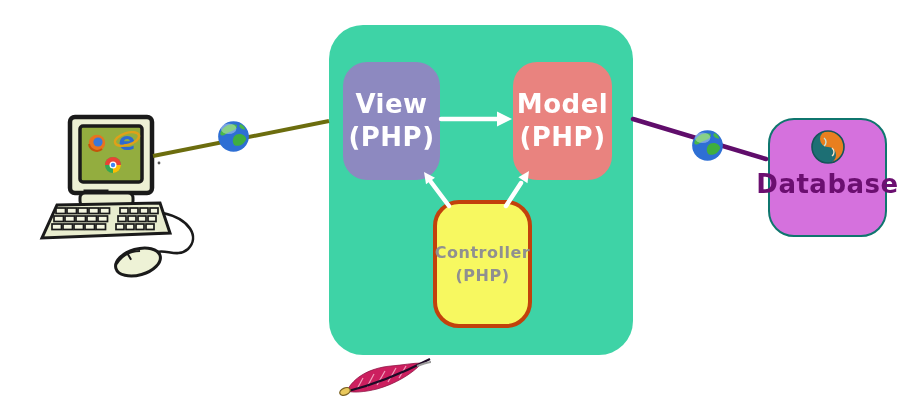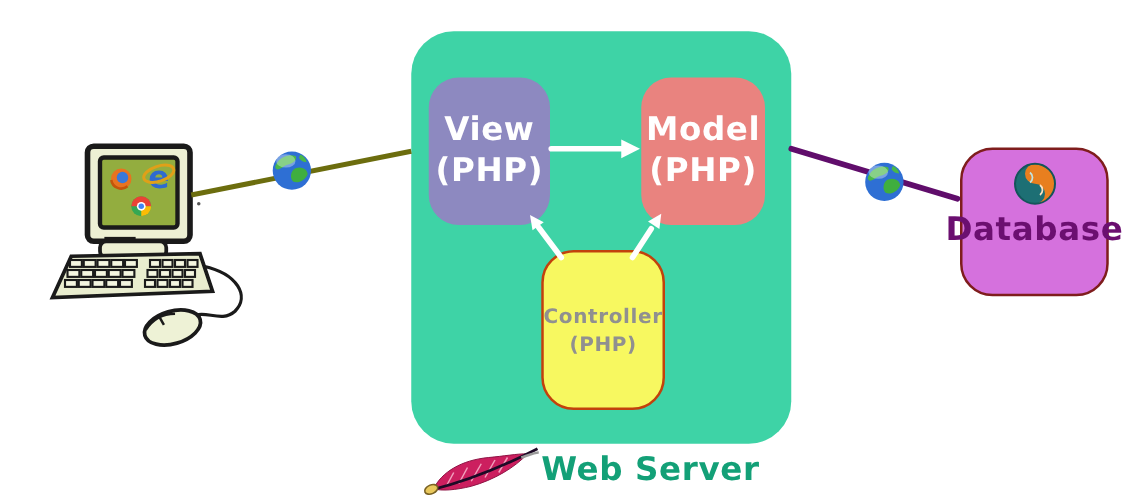--- a/index.html
+++ b/index.html
@@ -31,27 +31,27 @@
     background: #8d89c0; border-radius: 24px; color: #ffffff;
     font-size: 26px; line-height: 33px;
   }
   .node-model {
     left: 513px; top: 62px; width: 99px; height: 118px;
     background: #e9837f; border-radius: 24px; color: #ffffff;
     font-size: 26px; line-height: 33px;
   }
   .node-controller {
     left: 433px; top: 200px; width: 99px; height: 128px;
-    background: #f7f860; border: 2px solid #c2410c;
+    background: #f7f860; border: 4px solid #c2410c;
     border-radius: 26px; color: #909090;
     font-size: 16px; line-height: 23px;
   }
   .node-database {
     left: 768px; top: 118px; width: 119px; height: 119px;
-    background: #d571dd; border: 2px solid #7f1d1d;
+    background: #d571dd; border: 2px solid #0f766e;
     border-radius: 26px; color: #6b0f70;
     font-size: 26px; line-height: 28px;
     justify-content: flex-start; padding-top: 9px; gap: 5px;
   }
 
   .caption-label {
     left: 433px; top: 361px;
     font-size: 26px; font-weight: bold; color: #13a077;
     letter-spacing: 0.5px;
   }
@@ -166,21 +166,20 @@
       <line x1="34" y1="33" x2="41" y2="20"></line>
       <line x1="44" y1="31" x2="52" y2="17"></line>
       <line x1="55" y1="28" x2="63" y2="14"></line>
       <line x1="66" y1="24" x2="73" y2="12"></line>
     </g>
     <path d="M12,38 C36,32 64,22 97,5" fill="none" stroke="#1d0a26" stroke-width="2.2"></path>
     <path d="M84,12 C90,10 95,8 98,8" fill="none" stroke="#9a9a9a" stroke-width="2"></path>
     <ellipse cx="12" cy="37.5" rx="5.5" ry="3.5" transform="rotate(-24 12 37.5)" fill="#e9c85c" stroke="#7a6224" stroke-width="1.3"></ellipse>
   </svg>
 
-  <div class="abs caption-label">Web Server</div>
 
   <svg class="abs overlay" width="900" height="400" viewBox="0 0 900 400">
 
     <line x1="153" y1="156" x2="329" y2="121" stroke="#6c6d0e" stroke-width="4"></line>
     <circle cx="159" cy="163" r="1.4" fill="#555555"></circle>
 
     <line x1="633" y1="119" x2="766" y2="159" stroke="#600d6b" stroke-width="4.5" stroke-linecap="round"></line>
 
     <g fill="#ffffff" stroke="#ffffff">
       <line x1="441" y1="119" x2="500" y2="119" stroke-width="4.5" stroke-linecap="round"></line>

